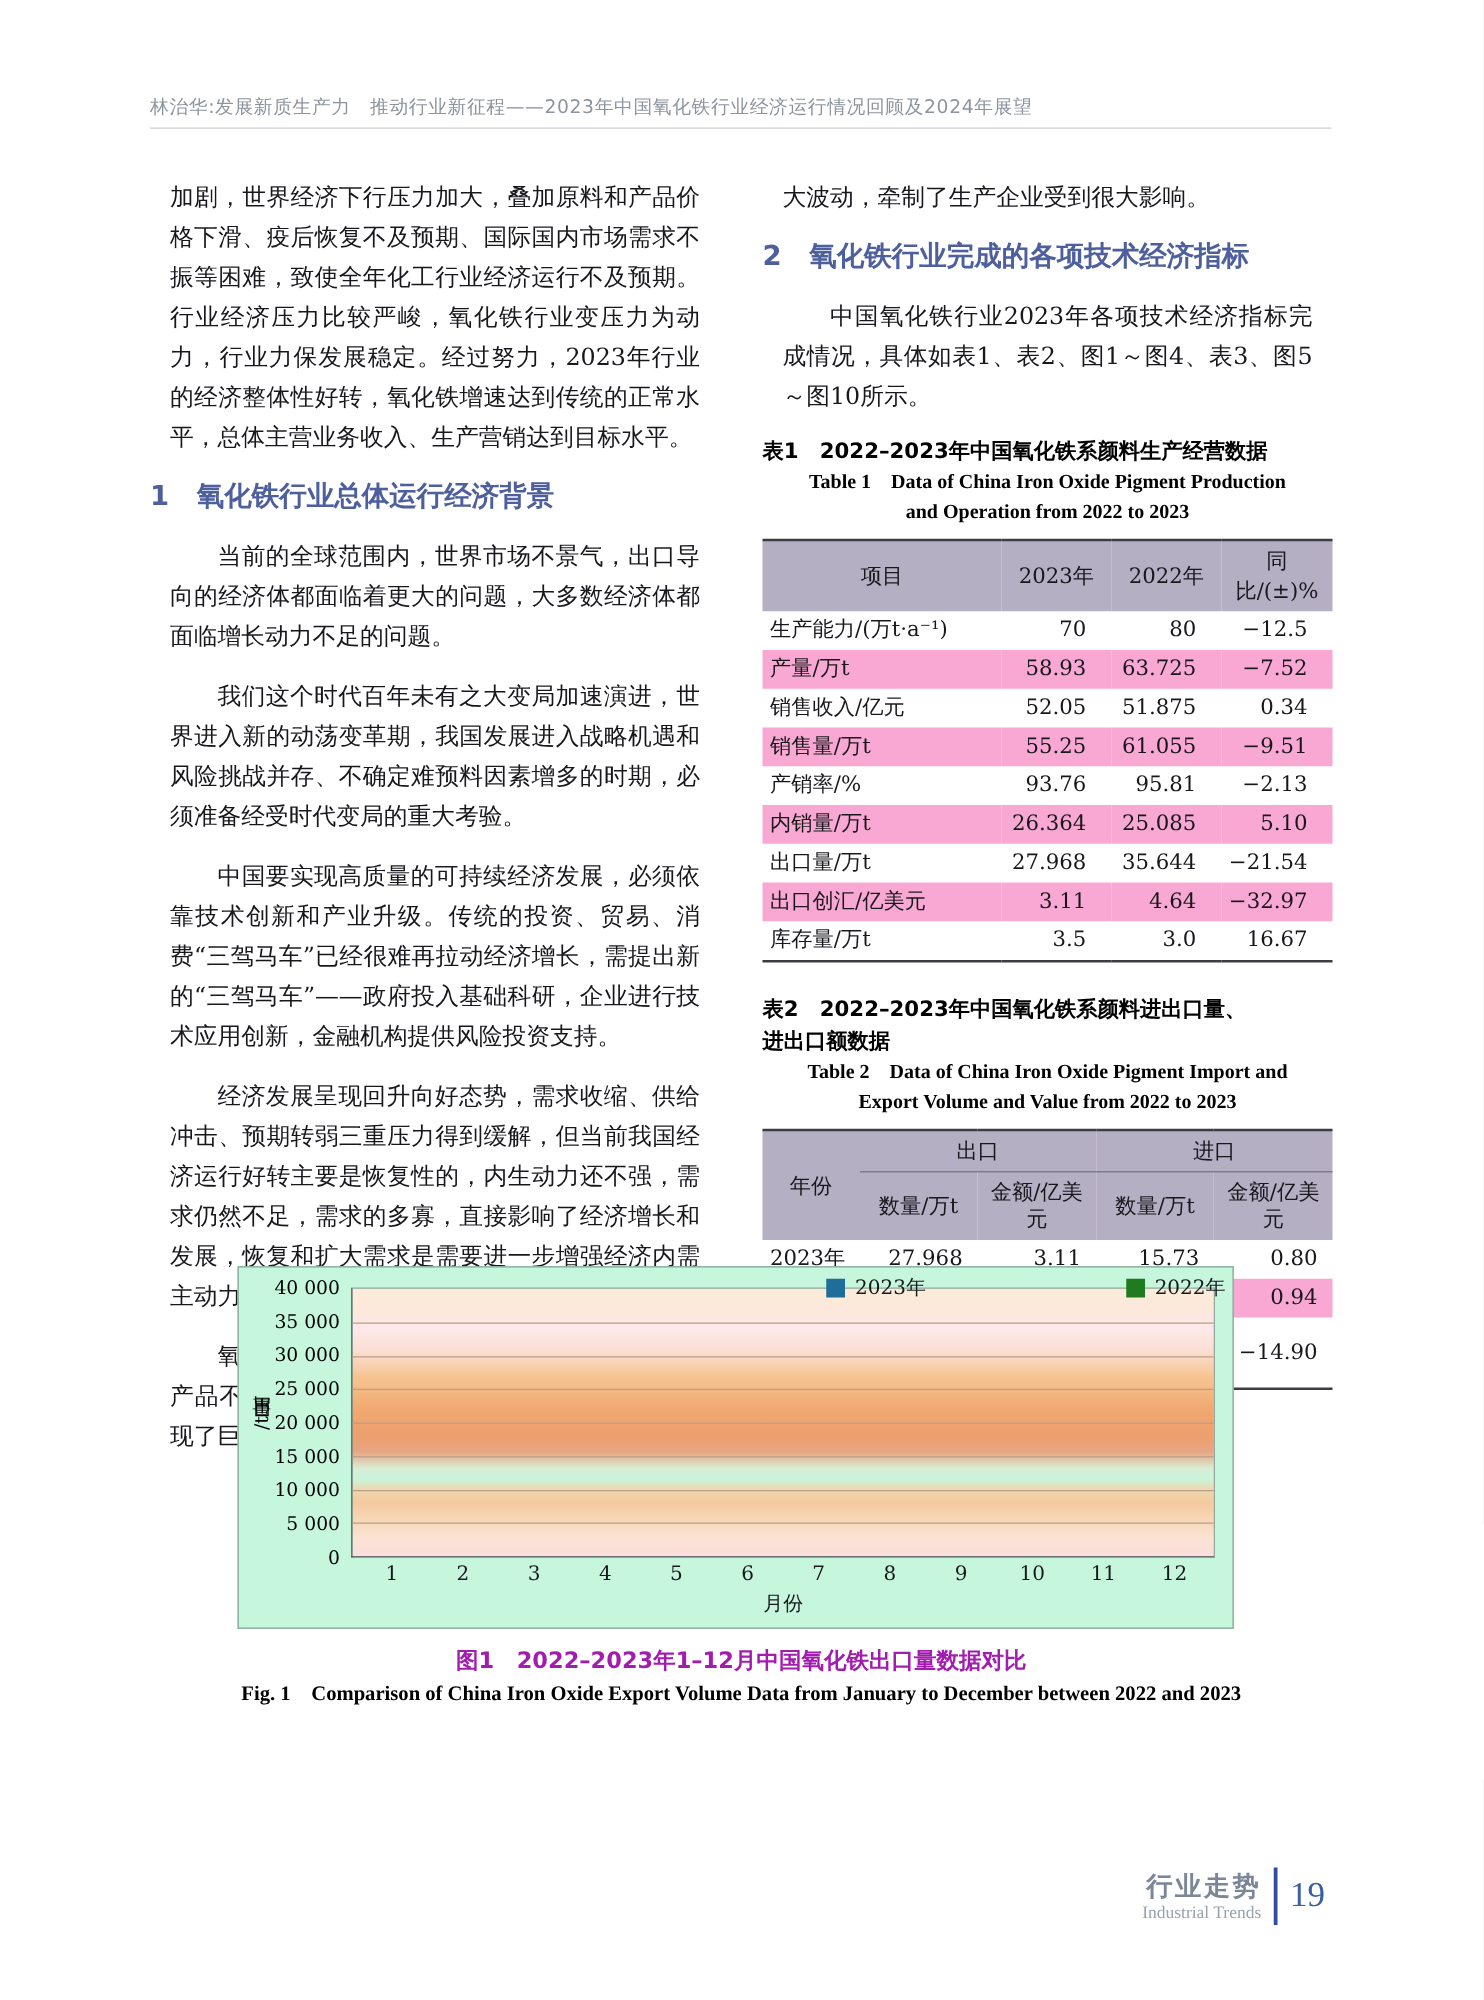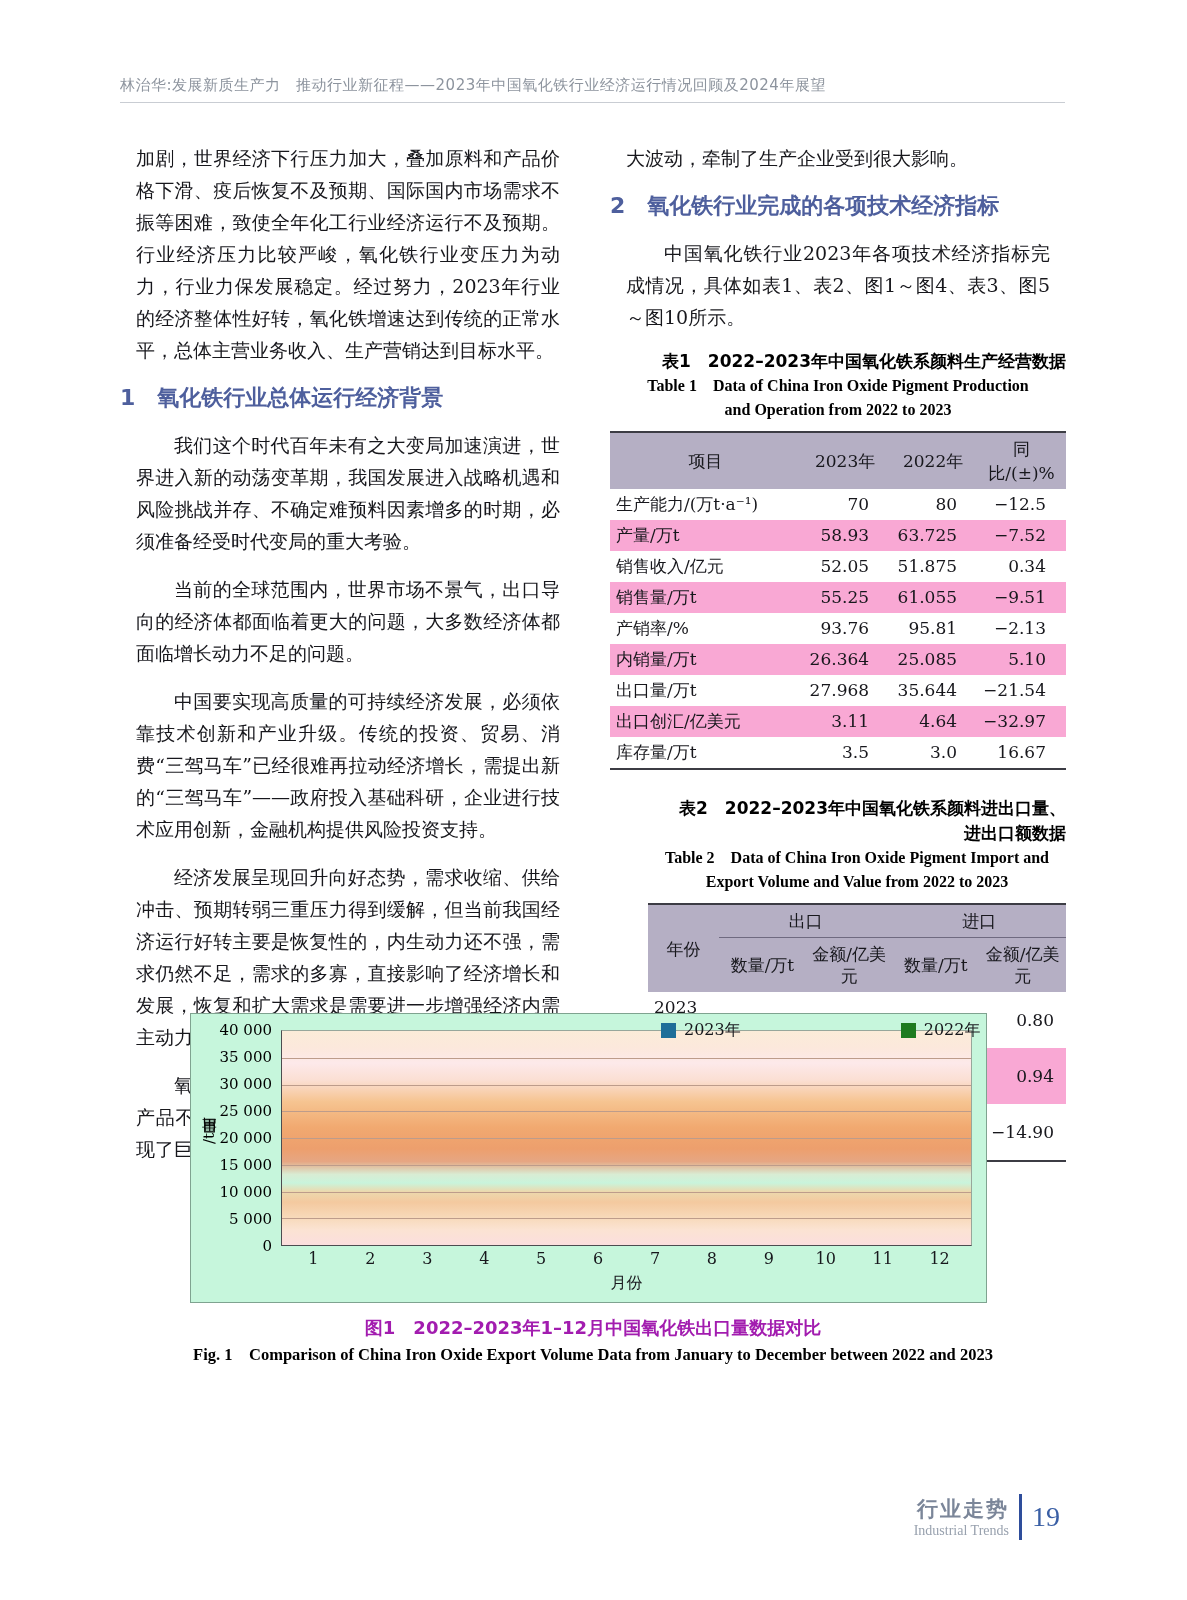--- a/index.html
+++ b/index.html
@@ -22,21 +22,21 @@
   .col { width:456px; font-size:19px; line-height:32px; text-align:justify; }
   .col p { margin:16px; }
   .indent { text-indent:2em; }
   h2.section {
     font-family:"DejaVu Sans", sans-serif; font-weight:bold; color:#4e5f9d;
     font-size:22px; line-height:30px; margin:17px 0 13px; text-align:left;
   }
 
   
   .tbl-block { margin-top:16px; }
-  .cap-cn { font-family:"DejaVu Sans", sans-serif; font-weight:bold; font-size:17px; line-height:25px; text-align:right; color:#000; }
+  .cap-cn { font-family:"DejaVu Sans", sans-serif; font-weight:bold; font-size:17px; line-height:25px; text-align:left; color:#000; }
   .cap-en { font-family:"Liberation Serif", serif; font-weight:bold; font-size:16px; line-height:24px; text-align:center; color:#000; }
 
   
   table { width:100%; border-collapse:collapse; font-size:17px; margin-top:9px;
           border-top:2px solid #3c3c44; border-bottom:2px solid #3c3c44; }
   th { background:#b5afc4; font-weight:normal; text-align:center; padding:4px 5px; line-height:24px; }
   td { padding:3px 6px; line-height:25px; }
   tr.shaded td { background:#f9a8d4; }
   .c-label { text-align:left; }
   .c-num { text-align:right; padding-right:20px; }
@@ -105,22 +105,22 @@
 
 <div id="page">
 
   <div class="running-head">林治华:发展新质生产力　推动行业新征程——2023年中国氧化铁行业经济运行情况回顾及2024年展望</div>
   <div class="head-rule"></div>
 
   <div class="columns">
     <div class="col">
       <p>加剧，世界经济下行压力加大，叠加原料和产品价格下滑、疫后恢复不及预期、国际国内市场需求不振等困难，致使全年化工行业经济运行不及预期。行业经济压力比较严峻，氧化铁行业变压力为动力，行业力保发展稳定。经过努力，2023年行业的经济整体性好转，氧化铁增速达到传统的正常水平，总体主营业务收入、生产营销达到目标水平。</p>
       <h2 class="section">1　氧化铁行业总体运行经济背景</h2>
+      <p class="indent">当前的全球范围内，世界市场不景气，出口导向的经济体都面临着更大的问题，大多数经济体都面临增长动力不足的问题。</p>
       <p class="indent">我们这个时代百年未有之大变局加速演进，世界进入新的动荡变革期，我国发展进入战略机遇和风险挑战并存、不确定难预料因素增多的时期，必须准备经受时代变局的重大考验。</p>
-      <p class="indent">当前的全球范围内，世界市场不景气，出口导向的经济体都面临着更大的问题，大多数经济体都面临增长动力不足的问题。</p>
       <p class="indent">中国要实现高质量的可持续经济发展，必须依靠技术创新和产业升级。传统的投资、贸易、消费“三驾马车”已经很难再拉动经济增长，需提出新的“三驾马车”——政府投入基础科研，企业进行技术应用创新，金融机构提供风险投资支持。</p>
       <p class="indent">经济发展呈现回升向好态势，需求收缩、供给冲击、预期转弱三重压力得到缓解，但当前我国经济运行好转主要是恢复性的，内生动力还不强，需求仍然不足，需求的多寡，直接影响了经济增长和发展，恢复和扩大需求是需要进一步增强经济内需主动力，促进经济长期可持续发展。</p>
       <p class="indent">氧化铁市场受宏观经济背景影响，化工原材料产品不可控因素增加，2023年上游原材料行业出现了巨</p>
     </div>
 
     <div class="col">
       <p>大波动，牵制了生产企业受到很大影响。</p>
       <h2 class="section">2　氧化铁行业完成的各项技术经济指标</h2>
       <p class="indent">中国氧化铁行业2023年各项技术经济指标完成情况，具体如表1、表2、图1～图4、表3、图5～图10所示。</p>
 
@@ -197,21 +197,21 @@
               <tr>
                 <td class="c-label">库存量/万t</td>
                 <td class="c-num">3.5</td>
                 <td class="c-num">3.0</td>
                 <td class="c-num">16.67</td>
               </tr>
             </tbody>
         </table>
       </div>
 
-      <div class="tbl-block" style="margin-top:26px;margin-left:38px;">
+      <div class="tbl-block" style="margin-top:26px;">
         <div class="cap-cn">
           <div>表2　2022–2023年中国氧化铁系颜料进出口量、</div>
           <div>进出口额数据</div>
         </div>
         <div class="cap-en">
           <div>Table 2　Data of China Iron Oxide Pigment Import and</div>
           <div>Export Volume and Value from 2022 to 2023</div>
         </div>
         <table class="t2">
           <colgroup>

